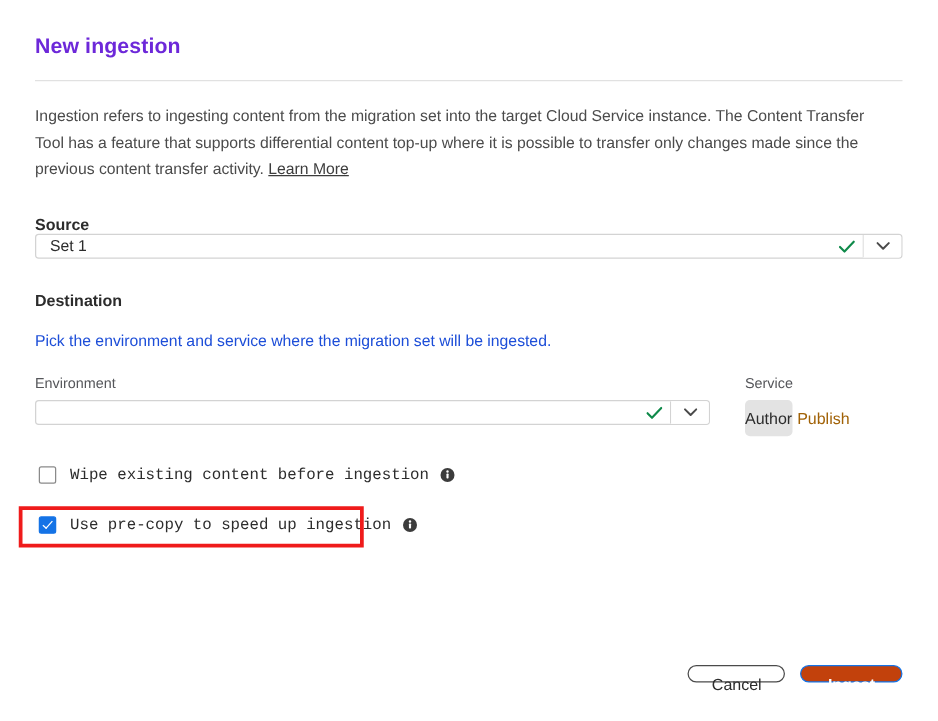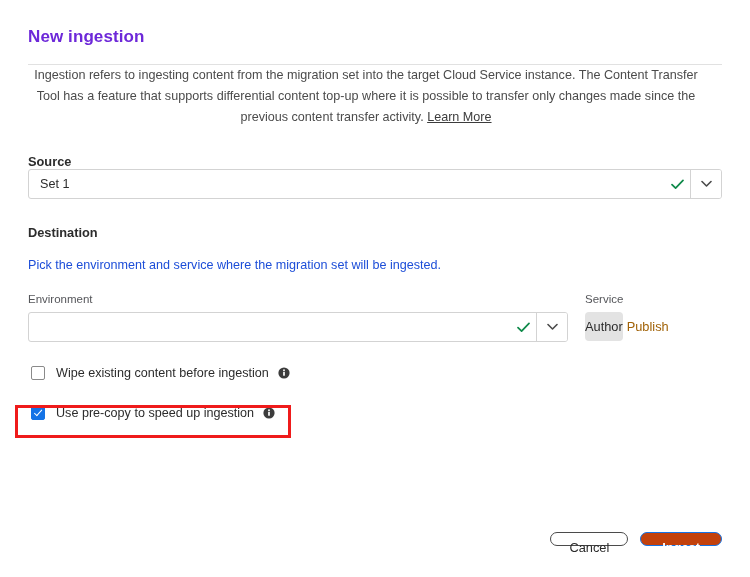--- a/index.html
+++ b/index.html
@@ -36,25 +36,25 @@
     line-height: 20px;
   }
   .title-rule {
     margin-top: 17px;
     border-top: 1px solid #e1e1e1;
     height: 0;
   }
 
   
   .description {
+    margin-top: 18px;
     font-size: 12.6px;
     line-height: 21px;
     color: #4b4b4b;
     max-width: 676px;
-    text-align: center;
   }
   .learn-more {
     color: #3c3c3c;
     text-decoration: underline;
     cursor: pointer;
   }
 
   
   .section-heading {
     font-size: 12.8px;
@@ -74,21 +74,21 @@
     font-size: 11.5px;
     color: #55565a;
     margin-top: 18px;
     margin-bottom: 6px;
     line-height: 14px;
   }
 
   .combo {
     display: flex;
     align-items: stretch;
-    height: 30px;
+    height: 20px;
     border: 1px solid #d3d3d3;
     border-radius: 3px;
     background: #ffffff;
     box-sizing: border-box;
   }
   .combo-input {
     flex: 1 1 auto;
     display: flex;
     align-items: center;
     padding: 0 11px;
@@ -118,21 +118,21 @@
     cursor: pointer;
     background: #ffffff;
     border-radius: 0 2px 2px 0;
   }
   .combo-arrow svg { display: block; }
 
   
   .dest-row {
     display: flex;
     align-items: flex-start;
-    gap: 17px;
+    gap: 28px;
   }
   .env-group { width: 540px; }
   .service-group { flex: 1 1 auto; }
 
   .service-buttons {
     display: flex;
     align-items: center;
     gap: 4px;
   }
   .svc-btn {
@@ -153,20 +153,21 @@
   }
   .svc-btn.disabled {
     color: #a16207;
     cursor: default;
   }
 
   
   .checkbox-area {
     margin-top: 19px;
     position: relative;
+    font-family: Liberation Mono, monospace;
   }
   .cb-row {
     display: flex;
     align-items: center;
     height: 24px;
     margin-left: 3px;
   }
   .cb-row + .cb-row { margin-top: 16px; }
 
   .cb-box {

